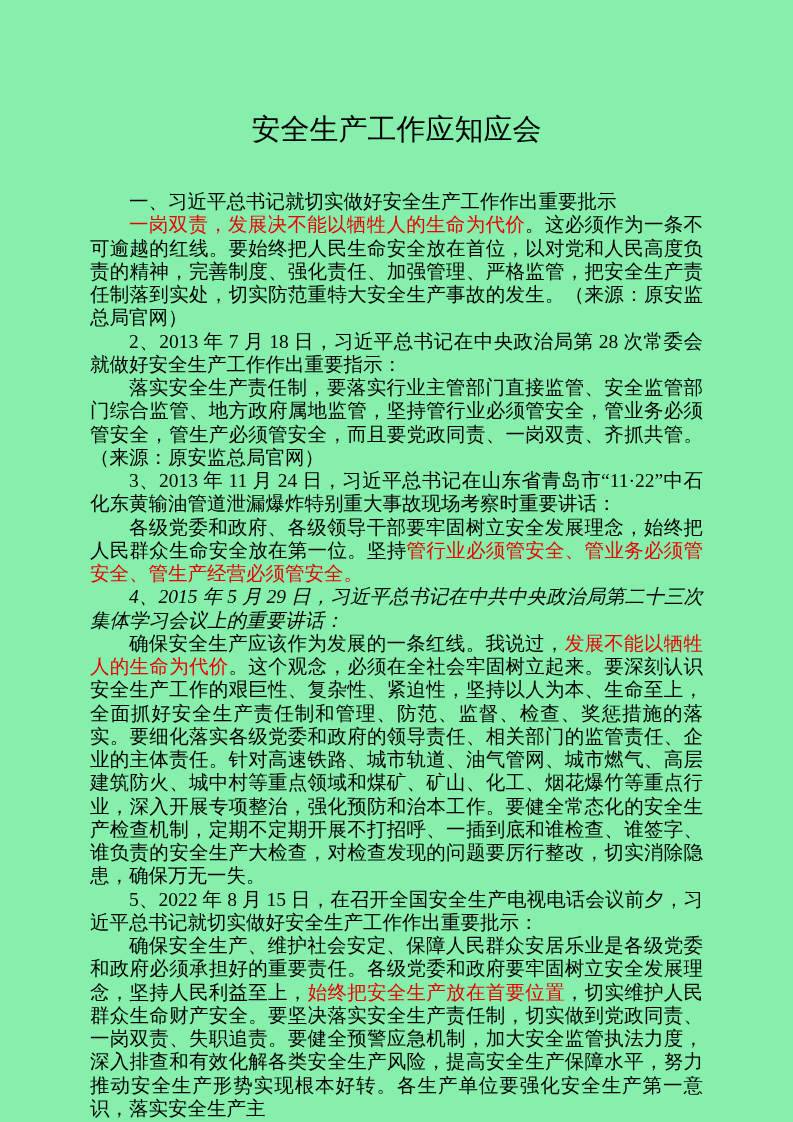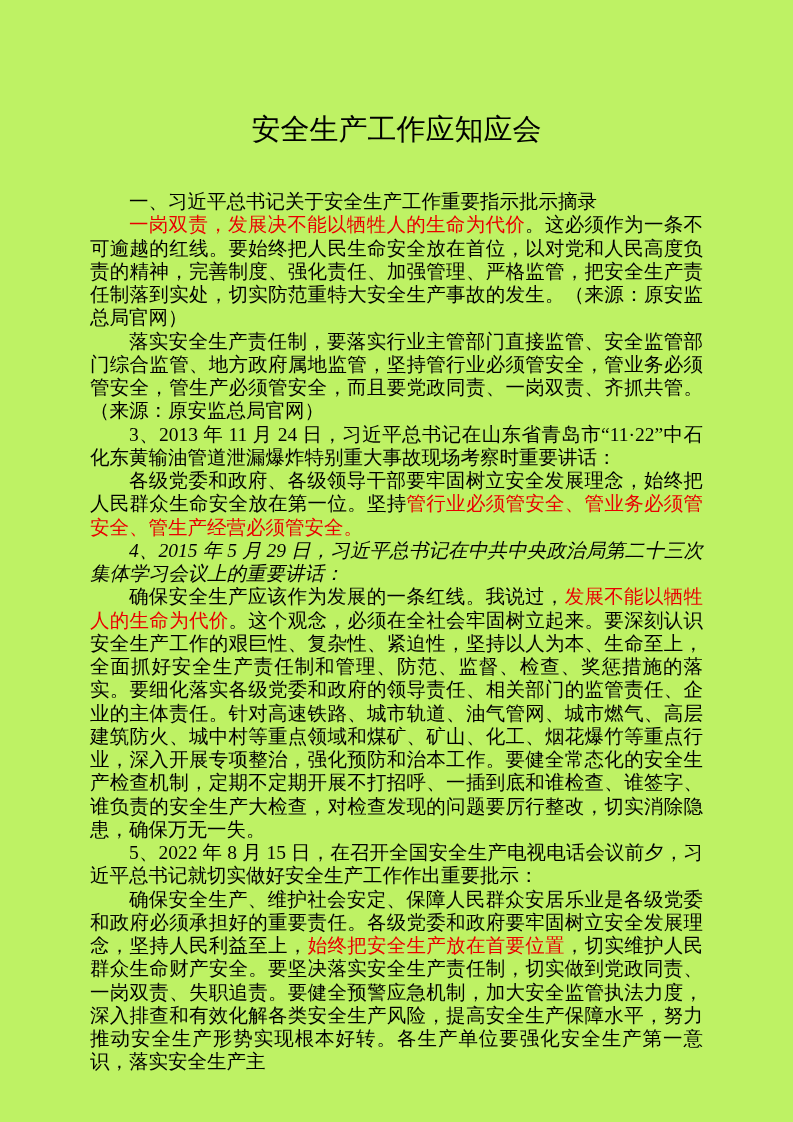--- a/index.html
+++ b/index.html
@@ -5,21 +5,21 @@
   html, body {
     margin: 0;
     padding: 0;
     background: #ffffff;
   }
   .page {
     position: relative;
     width: 793px;
     height: 1122px;
     margin: 0 auto;
-    background: #bef264;
+    background: #86efac;
     box-sizing: border-box;
     padding: 110px 90px 0 90px;
     overflow: hidden;
     font-family: "Liberation Serif", serif;
     color: #000000;
   }
   .doc-title {
     font-size: 29px;
     font-weight: 400;
     text-align: center;
@@ -37,22 +37,23 @@
     padding: 0;
     text-indent: 2em;
   }
 </style>
 </head>
 <body>
 
 <div class="page">
   <h1 class="doc-title">安全生产工作应知应会</h1>
   <div class="doc-body" id="doc-body">
-      <p class="para"><span style="color: rgb(0, 0, 0);">一、习近平总书记关于安全生产工作重要指示批示摘录</span></p>
+      <p class="para"><span style="color: rgb(0, 0, 0);">一、习近平总书记就切实做好安全生产工作作出重要批示</span></p>
       <p class="para"><span style="color: rgb(233, 0, 0);">一岗双责，发展决不能以牺牲人的生命为代价</span><span style="color: rgb(0, 0, 0);">。这必须作为一条不可逾越的红线。要始终把人民生命安全放在首位，以对党和人民高度负责的精神，完善制度、强化责任、加强管理、严格监管，把安全生产责任制落到实处，切实防范重特大安全生产事故的发生。（来源：原安监总局官网）</span></p>
+      <p class="para"><span style="color: rgb(0, 0, 0);">2、2013 年 7 月 18 日，习近平总书记在中央政治局第 28 次常委会就做好安全生产工作作出重要指示：</span></p>
       <p class="para"><span style="color: rgb(0, 0, 0);">落实安全生产责任制，要落实行业主管部门直接监管、安全监管部门综合监管、地方政府属地监管，坚持管行业必须管安全，管业务必须管安全，管生产必须管安全，而且要党政同责、一岗双责、齐抓共管。（来源：原安监总局官网）</span></p>
       <p class="para"><span style="color: rgb(0, 0, 0);">3、2013 年 11 月 24 日，习近平总书记在山东省青岛市“11·22”中石化东黄输油管道泄漏爆炸特别重大事故现场考察时重要讲话：</span></p>
       <p class="para"><span style="color: rgb(0, 0, 0);">各级党委和政府、各级领导干部要牢固树立安全发展理念，始终把人民群众生命安全放在第一位。坚持</span><span style="color: rgb(233, 0, 0);">管行业必须管安全、管业务必须管安全、管生产经营必须管安全。</span></p>
       <p class="para"><span style="color: rgb(0, 0, 0); font-style: italic;">4、2015 年 5 月 29 日，习近平总书记在中共中央政治局第二十三次集体学习会议上的重要讲话：</span></p>
       <p class="para"><span style="color: rgb(0, 0, 0);">确保安全生产应该作为发展的一条红线。我说过，</span><span style="color: rgb(233, 0, 0);">发展不能以牺牲人的生命为代价</span><span style="color: rgb(0, 0, 0);">。这个观念，必须在全社会牢固树立起来。要深刻认识安全生产工作的艰巨性、复杂性、紧迫性，坚持以人为本、生命至上，全面抓好安全生产责任制和管理、防范、监督、检查、奖惩措施的落实。要细化落实各级党委和政府的领导责任、相关部门的监管责任、企业的主体责任。针对高速铁路、城市轨道、油气管网、城市燃气、高层建筑防火、城中村等重点领域和煤矿、矿山、化工、烟花爆竹等重点行业，深入开展专项整治，强化预防和治本工作。要健全常态化的安全生产检查机制，定期不定期开展不打招呼、一插到底和谁检查、谁签字、谁负责的安全生产大检查，对检查发现的问题要厉行整改，切实消除隐患，确保万无一失。</span></p>
       <p class="para"><span style="color: rgb(0, 0, 0);">5、2022 年 8 月 15 日，在召开全国安全生产电视电话会议前夕，习近平总书记就切实做好安全生产工作作出重要批示：</span></p>
       <p class="para"><span style="color: rgb(0, 0, 0);">确保安全生产、维护社会安定、保障人民群众安居乐业是各级党委和政府必须承担好的重要责任。各级党委和政府要牢固树立安全发展理念，坚持人民利益至上，</span><span style="color: rgb(233, 0, 0);">始终把安全生产放在首要位置</span><span style="color: rgb(0, 0, 0);">，切实维护人民群众生命财产安全。要坚决落实安全生产责任制，切实做到党政同责、一岗双责、失职追责。要健全预警应急机制，加大安全监管执法力度，深入排查和有效化解各类安全生产风险，提高安全生产保障水平，努力推动安全生产形势实现根本好转。各生产单位要强化安全生产第一意识，落实安全生产主</span></p>
     </div>
 </div>
 

